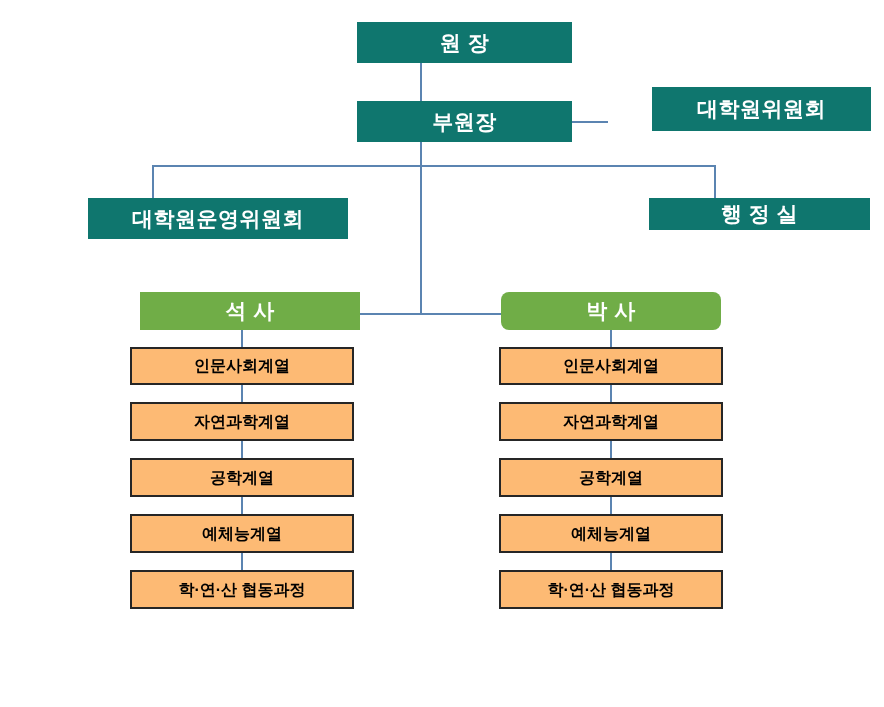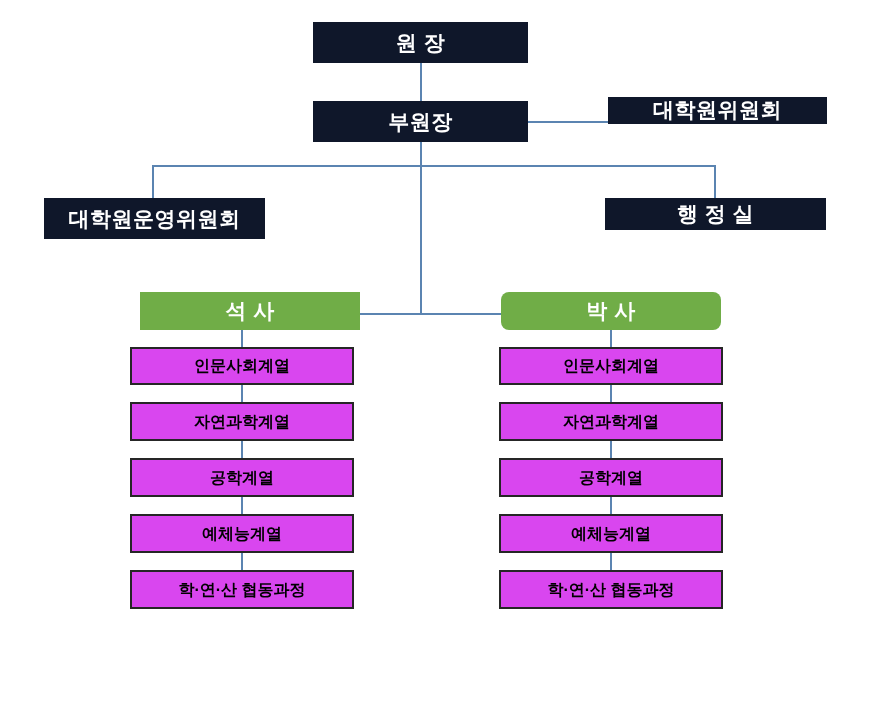--- a/index.html
+++ b/index.html
@@ -34,37 +34,38 @@
     z-index: 2;
     box-sizing: border-box;
     display: flex;
     align-items: center;
     justify-content: center;
     text-align: center;
     line-height: 1.1;
   }
 
   .box-dark {
-    background: #0f172a;
+    background: #0f766e;
     color: #ffffff;
     font-weight: bold;
     font-size: 21px;
     letter-spacing: 0.5px;
+    margin-left: 44px;
   }
 
   .box-light {
     background: #70AD47;
     color: #ffffff;
     font-weight: bold;
     font-size: 21px;
     letter-spacing: 0.5px;
   }
 
   .box-plain {
-    background: #d946ef;
+    background: #fdba74;
     color: #000000;
     border: 2px solid #262626;
     font-weight: bold;
     font-size: 16px;
   }
 </style>
 </head>
 <body>
 
 <div id="chart-root">
@@ -94,23 +95,23 @@
   <div class="conn v" style="left:610px; top:330px; height:17px;"></div>
   <div class="conn v" style="left:610px; top:385px; height:17px;"></div>
   <div class="conn v" style="left:610px; top:441px; height:17px;"></div>
   <div class="conn v" style="left:610px; top:497px; height:17px;"></div>
   <div class="conn v" style="left:610px; top:553px; height:17px;"></div>
 
   <div class="box box-dark" style="left:313px; top:22px; width:215px; height:41px;">원  장</div>
 
   <div class="box box-dark" style="left:313px; top:101px; width:215px; height:41px;">부원장</div>
 
-  <div class="box box-dark" style="left:608px; top:97px; width:219px; height:27px;font-family:Liberation Serif, serif;">대학원위원회</div>
+  <div class="box box-dark" style="left:608px; top:87px; width:219px; height:44px;">대학원위원회</div>
 
-  <div class="box box-dark" style="left:44px; top:198px; width:221px; height:41px;">대학원운영위원회</div>
+  <div class="box box-dark" style="left:44px; top:198px; width:260px; height:41px;">대학원운영위원회</div>
 
   <div class="box box-dark" style="left:605px; top:198px; width:221px; height:32px;">행 정 실</div>
 
   <div class="box box-light" style="left:132px; top:292px; width:220px; height:38px;margin-left:8px;">석  사</div>
 
   <div class="box box-light" style="left:501px; top:292px; width:220px; height:38px;border-radius:8px;">박  사</div>
 
   <div class="box box-plain" style="left:130px; top:347px; width:224px; height:38px;">인문사회계열</div>
   <div class="box box-plain" style="left:130px; top:402px; width:224px; height:39px;">자연과학계열</div>
   <div class="box box-plain" style="left:130px; top:458px; width:224px; height:39px;">공학계열</div>

